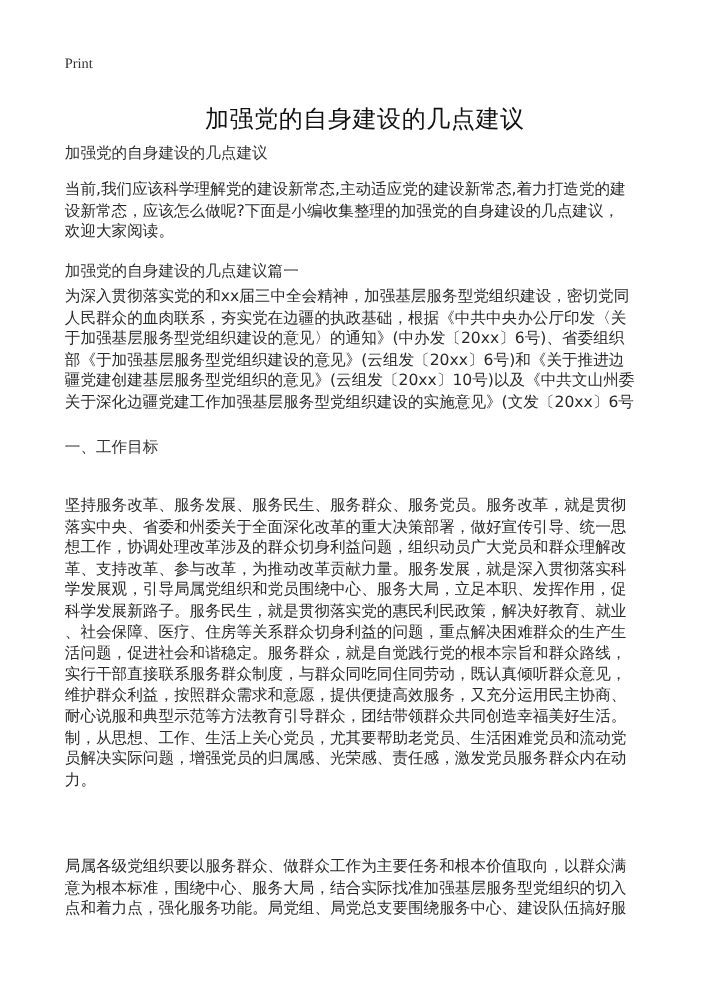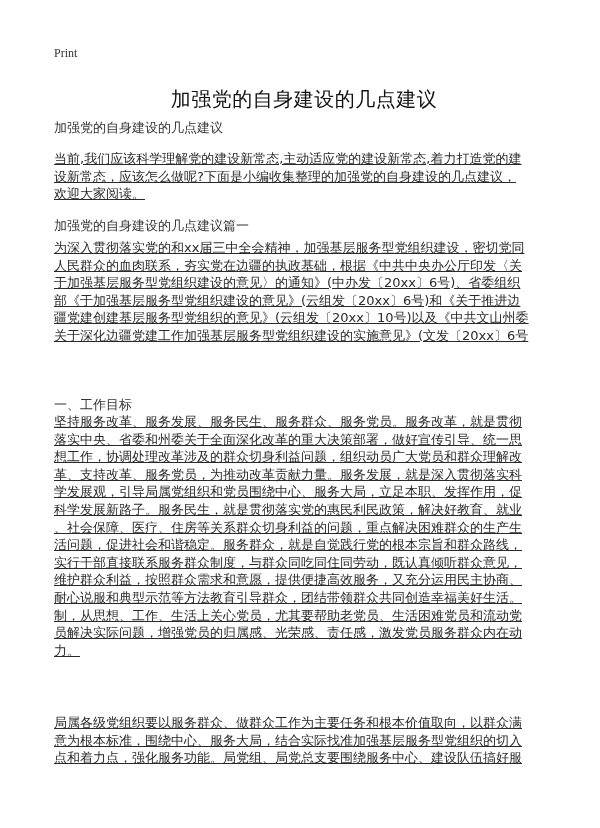--- a/index.html
+++ b/index.html
@@ -6,21 +6,21 @@
   body { width:600px; height:828px; overflow:hidden; position:relative;
          font-family:"DejaVu Sans","Liberation Sans",sans-serif; color:#222; }
   .page { position:absolute; left:54px; top:0; width:520px; }
   .print { position:absolute; left:0; top:46px; font-family:Liberation Serif, serif;
            font-size:12px; color:#333; }
   .title { position:absolute; left:0; width:500px; top:86px; text-align:center;
            font-size:20px; color:#111; letter-spacing:0.5px; }
   .sub { position:absolute; left:0; top:119px; font-size:13px; color:#333; }
   .para { position:absolute; left:0; width:520px; font-size:13px; line-height:17.6px; color:#2a2a2a;
           text-align:justify; }
-  .line { display:block; white-space:nowrap;text-decoration:underline; }
+  .line { display:block; white-space:nowrap; }
 </style>
 </head>
 <body>
 
 <div class="page">
   <div class="print">Print</div>
   <div class="title">加强党的自身建设的几点建议</div>
   <div class="sub">加强党的自身建设的几点建议</div>
 
   <div class="para" style="top:150px">
@@ -33,27 +33,27 @@
 
   <div class="para" style="top:239px">
     <span class="line">为深入贯彻落实党的和xx届三中全会精神，加强基层服务型党组织建设，密切党同</span>
     <span class="line">人民群众的血肉联系，夯实党在边疆的执政基础，根据《中共中央办公厅印发〈关</span>
     <span class="line">于加强基层服务型党组织建设的意见〉的通知》(中办发〔20xx〕6号)、省委组织</span>
     <span class="line">部《于加强基层服务型党组织建设的意见》(云组发〔20xx〕6号)和《关于推进边</span>
     <span class="line">疆党建创建基层服务型党组织的意见》(云组发〔20xx〕10号)以及《中共文山州委</span>
     <span class="line">关于深化边疆党建工作加强基层服务型党组织建设的实施意见》(文发〔20xx〕6号</span>
   </div>
 
-  <div class="sub" style="top:396px">一、工作目标</div>
+  <div class="sub" style="top:364px">一、工作目标</div>
 
   <div class="para" style="top:413px">
     <span class="line">坚持服务改革、服务发展、服务民生、服务群众、服务党员。服务改革，就是贯彻</span>
     <span class="line">落实中央、省委和州委关于全面深化改革的重大决策部署，做好宣传引导、统一思</span>
     <span class="line">想工作，协调处理改革涉及的群众切身利益问题，组织动员广大党员和群众理解改</span>
-    <span class="line">革、支持改革、服务党员，为推动改革贡献力量。服务发展，就是深入贯彻落实科</span>
+    <span class="line">革、支持改革、参与改革，为推动改革贡献力量。服务发展，就是深入贯彻落实科</span>
     <span class="line">学发展观，引导局属党组织和党员围绕中心、服务大局，立足本职、发挥作用，促</span>
     <span class="line">科学发展新路子。服务民生，就是贯彻落实党的惠民利民政策，解决好教育、就业</span>
     <span class="line">、社会保障、医疗、住房等关系群众切身利益的问题，重点解决困难群众的生产生</span>
     <span class="line">活问题，促进社会和谐稳定。服务群众，就是自觉践行党的根本宗旨和群众路线，</span>
     <span class="line">实行干部直接联系服务群众制度，与群众同吃同住同劳动，既认真倾听群众意见，</span>
     <span class="line">维护群众利益，按照群众需求和意愿，提供便捷高效服务，又充分运用民主协商、</span>
     <span class="line">耐心说服和典型示范等方法教育引导群众，团结带领群众共同创造幸福美好生活。</span>
     <span class="line">制，从思想、工作、生活上关心党员，尤其要帮助老党员、生活困难党员和流动党</span>
     <span class="line">员解决实际问题，增强党员的归属感、光荣感、责任感，激发党员服务群众内在动</span>
     <span class="line">力。</span>

